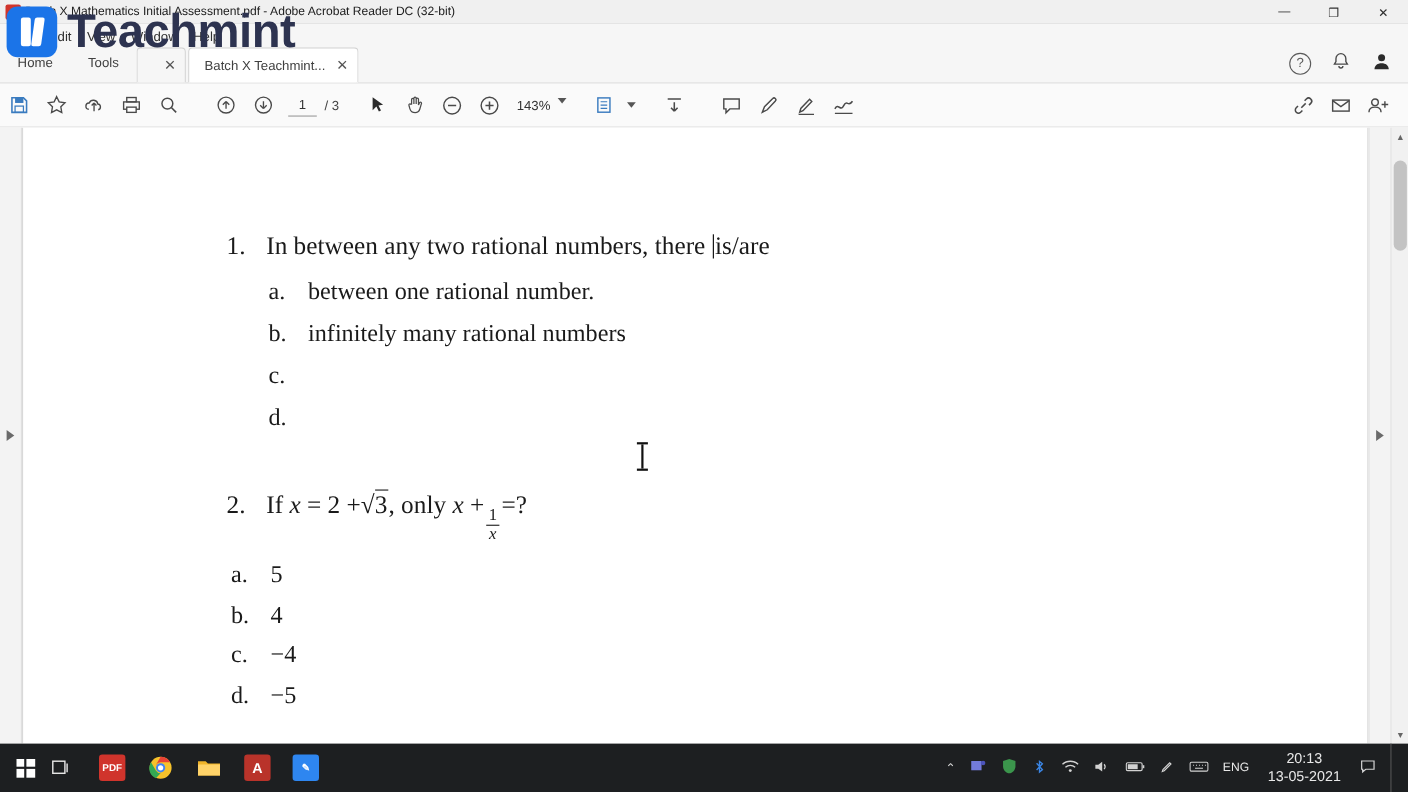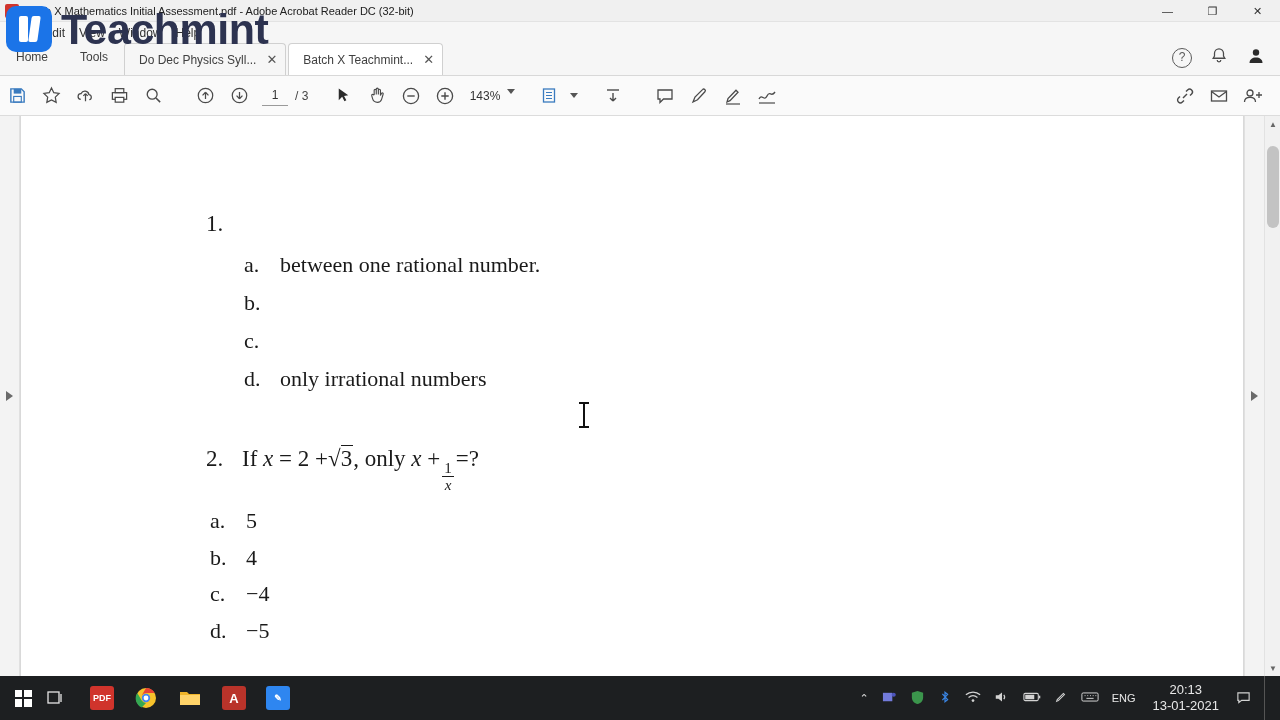--- a/index.html
+++ b/index.html
@@ -423,21 +423,20 @@
   <span>Edit</span>
   <span>View</span>
   <span>Window</span>
   <span>Help</span>
 </div>
 
 <div class="tabstrip">
   <div class="tab-simple">Home</div>
   <div class="tab-simple">Tools</div>
   <div class="tab-doc">
-    <span class="label">Do Dec Physics Syll...</span>
     <span class="close-x">✕</span>
   </div>
   <div class="tab-doc active">
     <span class="label">Batch X Teachmint...</span>
     <span class="close-x">✕</span>
   </div>
   <div class="tabstrip-right">
     <div class="circ-icon">?</div>
     <div>
       <svg width="18" height="18" viewBox="0 0 20 20">
@@ -620,35 +619,36 @@
     <div class="arrow-r"></div>
   </div>
   <div class="nav-strip-right">
     <div class="arrow-r"></div>
   </div>
 
   <div class="page">
 
     <div class="q">
       <div class="q-num">1.</div>
+      <div class="q-text"><span>In between any two rational numbers, there </span><span class="caret-text"></span><span>is/are</span></div>
     </div>
     <div class="opts">
       <div class="opt">
         <span class="lab">a.</span>
         <span>between one rational number.</span>
       </div>
       <div class="opt">
         <span class="lab">b.</span>
+        <span>infinitely many rational numbers</span>
       </div>
       <div class="opt">
         <span class="lab">c.</span>
       </div>
       <div class="opt">
         <span class="lab">d.</span>
-        <span>only irrational numbers</span>
       </div>
     </div>
 
     <div class="q q2-block">
       <div class="q-num">2.</div>
       <div class="q-text">
         <span>If</span>
         <span class="ital">x</span>
         <span>= 2 +</span><span class="sqrt">√<span class="rad">3</span></span><span>, only</span>
         <span class="ital">x</span>
@@ -772,21 +772,21 @@
     </span>
     <span class="tray-icon">
       <svg width="18" height="12" viewBox="0 0 20 12">
           <rect x="1" y="1.5" width="18" height="9" rx="1.4" fill="none" stroke="#e2e2e2" stroke-width="1.1"></rect>
           <path d="M4 4.5h1M7 4.5h1M10 4.5h1M13 4.5h1M16 4.5h1M6 7.5h8" stroke="#e2e2e2" stroke-width="1.1"></path>
         </svg>
     </span>
     <span>ENG</span>
     <span class="clock">
       <div>20:13</div>
-      <div>13-01-2021</div>
+      <div>13-05-2021</div>
     </span>
     <span class="tray-icon">
       <svg width="15" height="15" viewBox="0 0 16 16">
           <path d="M2 3h12v8H6l-3 2.5V11H2z" fill="none" stroke="#e2e2e2" stroke-width="1.2"></path>
         </svg>
     </span>
     <span class="show-desktop"></span>
   </div>
 </div>
 

